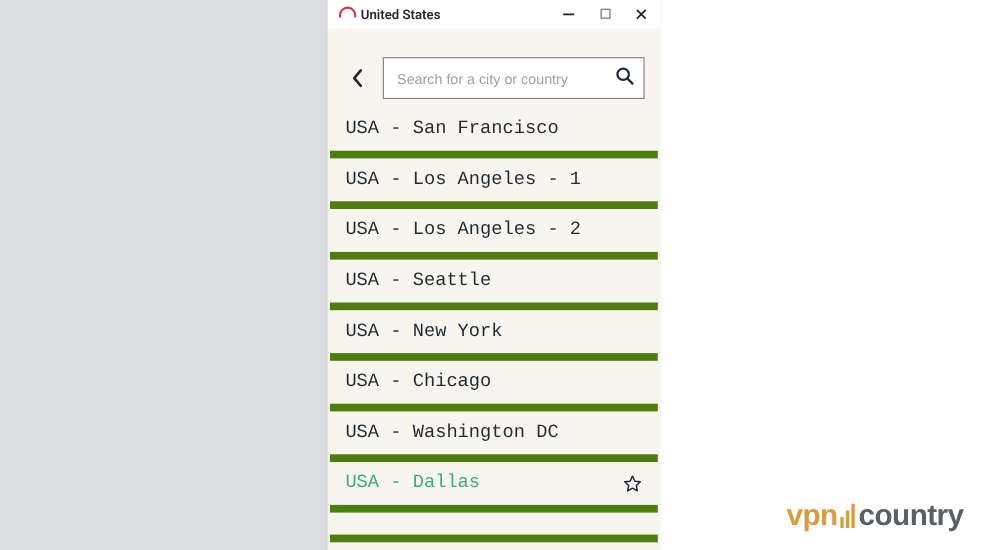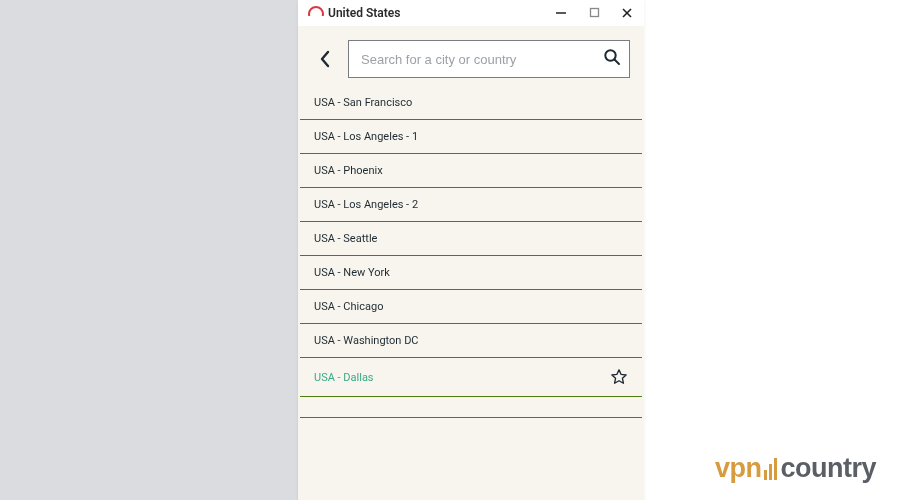--- a/index.html
+++ b/index.html
@@ -8,21 +8,21 @@
       height: 500px;
       background: #dadce0;
       font-family: -apple-system, BlinkMacSystemFont, "Segoe UI", Roboto, sans-serif;
       position: relative;
       overflow: hidden;
     }
     .app-window {
       position: absolute;
       left: 298px;
       top: 0;
-      width: 346px;
+      width: 302px;
       height: 500px;
       background: #ffffff;
       display: flex;
       flex-direction: column;
       box-shadow: 0 1px 3px rgba(0,0,0,0.08);
     }
     .titlebar {
       height: 26px;
       display: flex;
       align-items: center;
@@ -75,21 +75,21 @@
       flex: 1;
       display: flex;
       flex-direction: column;
       position: relative;
       min-height: 0;
     }
     .search-row {
       display: flex;
       align-items: center;
       gap: 10px;
-      padding: 14px 14px 8px 14px;
+      padding: 26px 14px 8px 14px;
     }
     .back-btn {
       width: 26px;
       height: 26px;
       display: flex;
       align-items: center;
       justify-content: center;
       cursor: pointer;
       color: #1f2933;
     }
@@ -122,29 +122,30 @@
     .list-scroll {
       flex: 1;
       overflow-y: scroll;
       min-height: 0;
     }
     .list-scroll::-webkit-scrollbar { width: 12px; }
     .list-scroll::-webkit-scrollbar-track { background: #f2f0ea; }
     .list-scroll::-webkit-scrollbar-thumb { background: #bcbcbc; }
     .loc-item {
       padding: 10px 14px;
-      font-size: 11px;
+      font-size: 17px;
       color: #1f2b33;
-      border-bottom: 1px solid #4d7c0f;
+      border-bottom: 7px solid #4d7c0f;
       cursor: pointer;
       margin: 0 2px;
       position: relative;
       display: flex;
       align-items: center;
       justify-content: space-between;
+      font-family: Liberation Mono, monospace;
     }
     .loc-item.selected { color: #3aa989; }
     .star-outline {
       width: 18px;
       height: 18px;
       display: inline-block;
     }
     .logo-brand {
       position: absolute;
       right: 24px;
@@ -233,23 +234,20 @@
     </div>
 
     <div class="list-scroll" id="location-list">
         <div class="loc-item">
           <span>USA - San Francisco</span>
         </div>
         <div class="loc-item">
           <span>USA - Los Angeles - 1</span>
         </div>
         <div class="loc-item">
-          <span>USA - Phoenix</span>
-        </div>
-        <div class="loc-item">
           <span>USA - Los Angeles - 2</span>
         </div>
         <div class="loc-item">
           <span>USA - Seattle</span>
         </div>
         <div class="loc-item">
           <span>USA - New York</span>
         </div>
         <div class="loc-item">
           <span>USA - Chicago</span>

